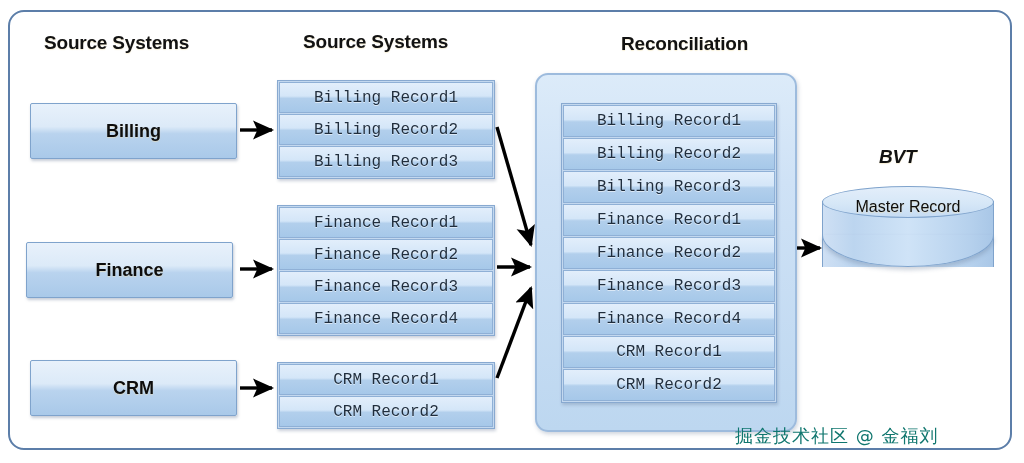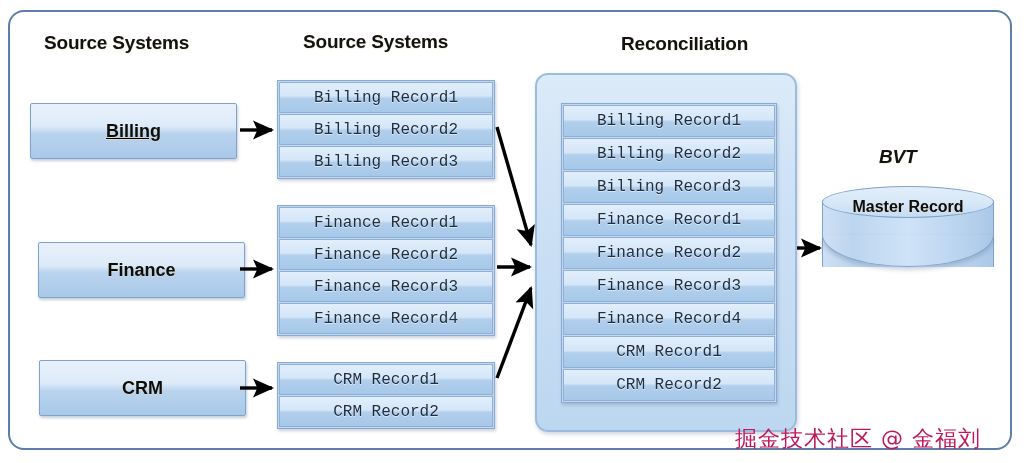--- a/index.html
+++ b/index.html
@@ -68,23 +68,23 @@
     display: flex;
     align-items: center;
     justify-content: center;
   }
   .sys-box span {
     font-weight: bold;
     font-size: 18px;
     color: #0d0d0d;
     text-shadow: 0 1px 1px rgba(235,220,180,0.6);
   }
-  #sys-billing  { left: 30px; top: 103px; text-decoration: underline; }
-  #sys-finance  { left: 38px; top: 242px; }
-  #sys-crm      { left: 39px; top: 360px; text-align: center; }
+  #sys-billing  { left: 30px; top: 103px; }
+  #sys-finance  { left: 26px; top: 242px; }
+  #sys-crm      { left: 30px; top: 360px; text-align: center; }
 
   
   .rec-group {
     position: absolute;
     width: 218px;
     box-sizing: border-box;
     border: 1px solid #88a9d0;
     background: #c3d8ef;
     box-shadow: 1px 2px 3px rgba(90,110,140,0.32);
     padding: 1px;
@@ -177,43 +177,43 @@
     border: 1px solid #7fa3cc;
     border-radius: 86px / 16px;
     background: linear-gradient(to bottom, #e3eefa 0%, #d6e7f7 55%, #c6dcf3 100%);
   }
   .cyl-label {
     position: absolute;
     left: 0;
     top: 12px;
     width: 172px;
     text-align: center;
-    font-weight: bold;
+    font-weight: normal;
     font-size: 16px;
     color: #0d0d0d;
     text-shadow: 0 1px 1px rgba(235,220,180,0.6);
     z-index: 4;
   }
 
   
   #arrows-layer {
     position: absolute;
     left: 0; top: 0;
     width: 1024px;
     height: 463px;
     pointer-events: none;
   }
 
   
   #watermark {
     position: absolute;
     left: 735px;
     top: 424px;
-    font-size: 22px;
-    color: #be185d;
+    font-size: 18px;
+    color: #0f766e;
     letter-spacing: 1px;
     white-space: nowrap;
     font-family: "DejaVu Sans", sans-serif;
   }
 </style>
 </head>
 <body>
 
 <div id="canvas">
 

